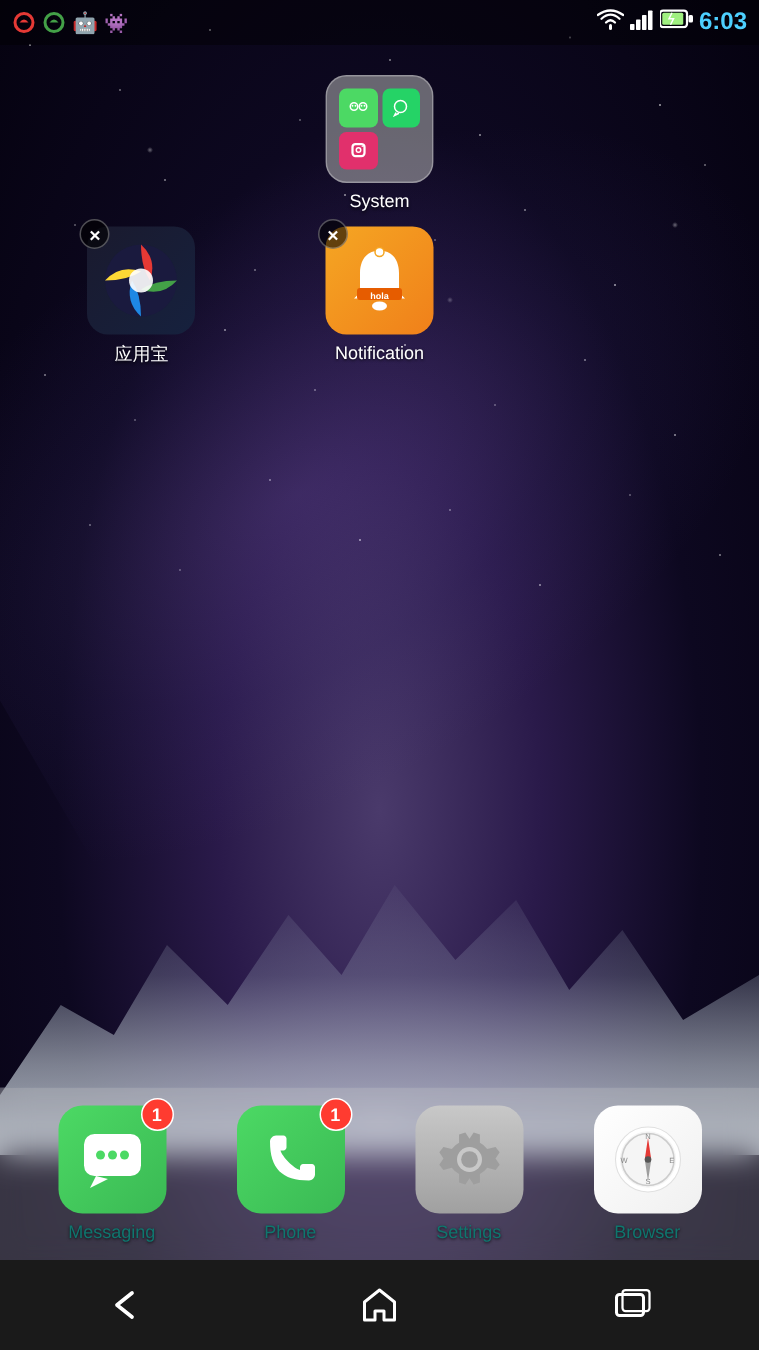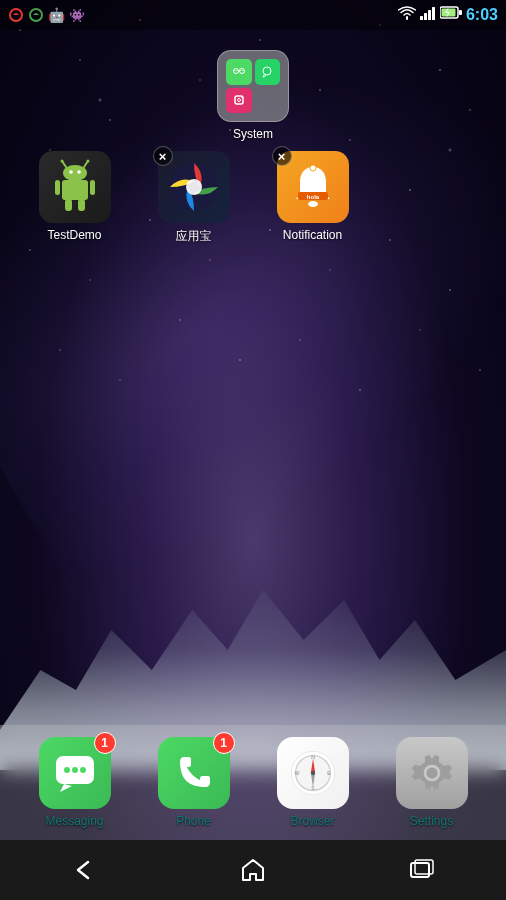--- a/index.html
+++ b/index.html
@@ -466,46 +466,20 @@
       </div>
       <span class="app-label">System</span>
     </div>
 
 
 
   </div>
 
   <div class="app-row">
 
-    <div class="app-item">
-      <div class="app-icon-container android-robot">
-
-        <svg width="52" height="56" viewBox="0 0 52 56">
-
-          <line x1="17" y1="8" x2="13" y2="2" stroke="#8bc34a" stroke-width="2" stroke-linecap="round"></line>
-          <circle cx="13" cy="2" r="1.5" fill="#8bc34a"></circle>
-          <line x1="35" y1="8" x2="39" y2="2" stroke="#8bc34a" stroke-width="2" stroke-linecap="round"></line>
-          <circle cx="39" cy="2" r="1.5" fill="#8bc34a"></circle>
-
-          <ellipse cx="26" cy="14" rx="12" ry="8" fill="#8bc34a"></ellipse>
-
-          <circle cx="22" cy="13" r="1.8" fill="white"></circle>
-          <circle cx="30" cy="13" r="1.8" fill="white"></circle>
-
-          <rect x="13" y="21" width="26" height="20" rx="3" fill="#8bc34a"></rect>
-
-          <rect x="6" y="21" width="5" height="15" rx="2.5" fill="#8bc34a"></rect>
-          <rect x="41" y="21" width="5" height="15" rx="2.5" fill="#8bc34a"></rect>
-
-          <rect x="16" y="40" width="7" height="12" rx="3" fill="#8bc34a"></rect>
-          <rect x="29" y="40" width="7" height="12" rx="3" fill="#8bc34a"></rect>
-        </svg>
-      </div>
-      <span class="app-label">TestDemo</span>
-    </div>
 
     <div class="app-item">
       <div class="app-icon-container yingyongbao-icon">
         <div class="close-badge">×</div>
 
         <svg width="58" height="58" viewBox="0 0 58 58">
           <circle cx="29" cy="29" r="24" fill="#1a1a3e"></circle>
 
           <path d="M29 5 Q40 15 35 29 Q29 20 29 5Z" fill="#e53935"></path>
           <path d="M53 29 Q43 40 29 35 Q38 29 53 29Z" fill="#43a047"></path>
@@ -573,20 +547,33 @@
         <div class="badge">1</div>
 
         <svg width="44" height="44" viewBox="0 0 44 44">
           <path d="M12 6 C10 6 8 8 8 10 C8 28 16 36 34 36 C36 36 38 34 38 32 L38 27 C38 26 37 25 36 25 L30 25 C29 25 28 26 28 27 L28 29 C24 28 16 20 15 16 L17 16 C18 16 19 15 19 14 L19 8 C19 7 18 6 17 6 Z" fill="white"></path>
         </svg>
       </div>
       <span class="dock-label">Phone</span>
     </div>
 
     <div class="dock-item">
+      <div class="dock-icon settings-bg">
+
+        <svg class="settings-gear" viewBox="0 0 72 72">
+
+          <path d="M36 16 L40 10 L46 12 L46 20 Q50 22 53 26 L61 24 L65 29 L61 35 L65 41 L61 46 L53 44 Q50 48 46 50 L46 58 L40 60 L36 54 L32 60 L26 58 L26 50 Q22 48 19 44 L11 46 L7 41 L11 35 L7 29 L11 24 L19 26 Q22 22 26 20 L26 12 L32 10 Z" fill="#9e9e9e"></path>
+          <circle cx="36" cy="36" r="12" fill="#c8c8c8"></circle>
+          <circle cx="36" cy="36" r="8" fill="#9e9e9e"></circle>
+        </svg>
+      </div>
+      <span class="dock-label">Settings</span>
+    </div>
+
+    <div class="dock-item">
       <div class="dock-icon browser-bg">
 
         <svg class="browser-compass" viewBox="0 0 72 72">
           <circle cx="36" cy="36" r="30" fill="white" stroke="#e0e0e0" stroke-width="1"></circle>
           <circle cx="36" cy="36" r="26" fill="#f5f5f5"></circle>
 
           <circle cx="36" cy="36" r="24" fill="none" stroke="#ccc" stroke-width="1.5"></circle>
 
           <text x="36" y="17" text-anchor="middle" font-size="7" fill="#888">N</text>
           <text x="36" y="59" text-anchor="middle" font-size="7" fill="#888">S</text>
@@ -594,33 +581,20 @@
           <text x="14" y="39" text-anchor="middle" font-size="7" fill="#888">W</text>
 
           <polygon points="36,16 39,36 36,38 33,36" fill="#e53935"></polygon>
           <polygon points="36,56 39,36 36,38 33,36" fill="#9e9e9e"></polygon>
           <circle cx="36" cy="36" r="3" fill="#555"></circle>
         </svg>
       </div>
       <span class="dock-label">Browser</span>
     </div>
 
-    <div class="dock-item">
-      <div class="dock-icon settings-bg">
-
-        <svg class="settings-gear" viewBox="0 0 72 72">
-
-          <path d="M36 16 L40 10 L46 12 L46 20 Q50 22 53 26 L61 24 L65 29 L61 35 L65 41 L61 46 L53 44 Q50 48 46 50 L46 58 L40 60 L36 54 L32 60 L26 58 L26 50 Q22 48 19 44 L11 46 L7 41 L11 35 L7 29 L11 24 L19 26 Q22 22 26 20 L26 12 L32 10 Z" fill="#9e9e9e"></path>
-          <circle cx="36" cy="36" r="12" fill="#c8c8c8"></circle>
-          <circle cx="36" cy="36" r="8" fill="#9e9e9e"></circle>
-        </svg>
-      </div>
-      <span class="dock-label">Settings</span>
-    </div>
-
   </div>
 </div>
 
 <div id="nav-bar">
 
   <div class="nav-btn">
     <svg width="28" height="22" viewBox="0 0 28 22">
       <path d="M18 3 L8 11 L18 19" stroke="white" stroke-width="2.5" fill="none" stroke-linecap="round" stroke-linejoin="round"></path>
     </svg>
   </div>

